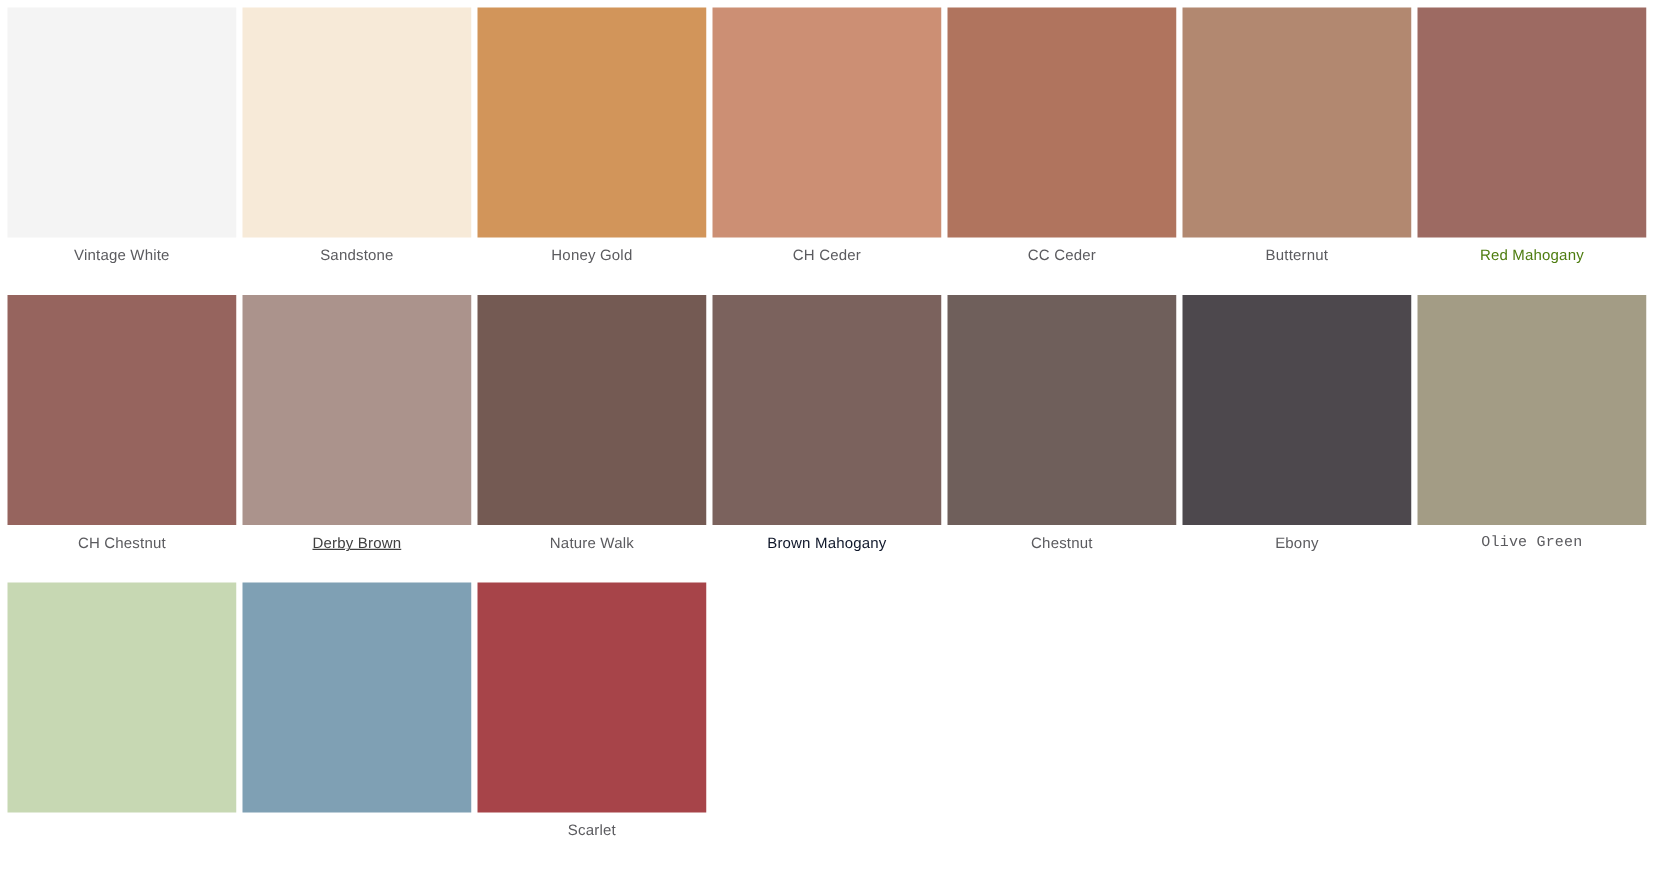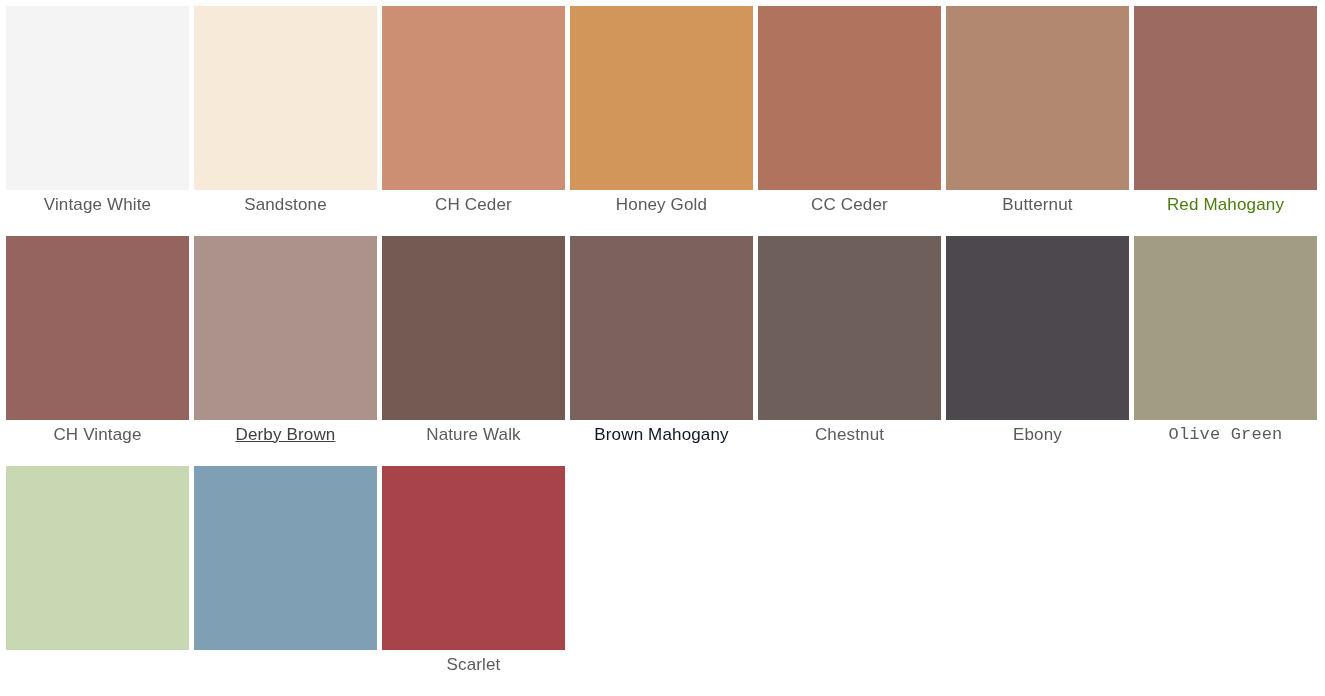--- a/index.html
+++ b/index.html
@@ -46,21 +46,21 @@
     height: 184px;
     flex: 0 0 184px;
     display: block;
   }
 
   .swatch-label {
     flex: 1 1 auto;
     display: flex;
     align-items: center;
     justify-content: center;
-    font-size: 17px;
+    font-size: 12px;
     line-height: 1.1;
     color: #5b5b5f;
     letter-spacing: 0.15px;
     text-align: center;
     white-space: nowrap;
     padding-bottom: 16px;
     user-select: none;
   }
 </style>
 </head>
@@ -70,42 +70,42 @@
   <div class="swatch-grid">
       <div class="swatch-cell">
         <div class="swatch-chip" style="background-color: rgb(244, 244, 244);"></div>
         <div class="swatch-label" style="color: rgb(91, 91, 95);">Vintage White</div>
       </div>
       <div class="swatch-cell">
         <div class="swatch-chip" style="background-color: rgb(247, 234, 216);"></div>
         <div class="swatch-label" style="color: rgb(91, 91, 95);">Sandstone</div>
       </div>
       <div class="swatch-cell">
+        <div class="swatch-chip" style="background-color: rgb(210, 149, 90);"></div>
+        <div class="swatch-label" style="color: rgb(91, 91, 95);">Honey Gold</div>
+      </div>
+      <div class="swatch-cell">
         <div class="swatch-chip" style="background-color: rgb(204, 143, 116);"></div>
         <div class="swatch-label" style="color: rgb(91, 91, 95);">CH Ceder</div>
-      </div>
-      <div class="swatch-cell">
-        <div class="swatch-chip" style="background-color: rgb(210, 149, 90);"></div>
-        <div class="swatch-label" style="color: rgb(91, 91, 95);">Honey Gold</div>
       </div>
       <div class="swatch-cell">
         <div class="swatch-chip" style="background-color: rgb(176, 116, 94);"></div>
         <div class="swatch-label" style="color: rgb(91, 91, 95);">CC Ceder</div>
       </div>
       <div class="swatch-cell">
         <div class="swatch-chip" style="background-color: rgb(178, 136, 112);"></div>
         <div class="swatch-label" style="color: rgb(91, 91, 95);">Butternut</div>
       </div>
       <div class="swatch-cell">
         <div class="swatch-chip" style="background-color: rgb(157, 106, 98);"></div>
         <div class="swatch-label" style="color: #4d7c0f;">Red Mahogany</div>
       </div>
       <div class="swatch-cell">
         <div class="swatch-chip" style="background-color: rgb(150, 100, 94);"></div>
-        <div class="swatch-label" style="color: rgb(91, 91, 95);">CH Vintage</div>
+        <div class="swatch-label" style="color: rgb(91, 91, 95);">CH Chestnut</div>
       </div>
       <div class="swatch-cell">
         <div class="swatch-chip" style="background-color: rgb(171, 147, 140);"></div>
         <div class="swatch-label" style="color: #404040; text-decoration: underline;">Derby Brown</div>
       </div>
       <div class="swatch-cell">
         <div class="swatch-chip" style="background-color: rgb(116, 90, 83);"></div>
         <div class="swatch-label" style="color: rgb(91, 91, 95);">Nature Walk</div>
       </div>
       <div class="swatch-cell">

